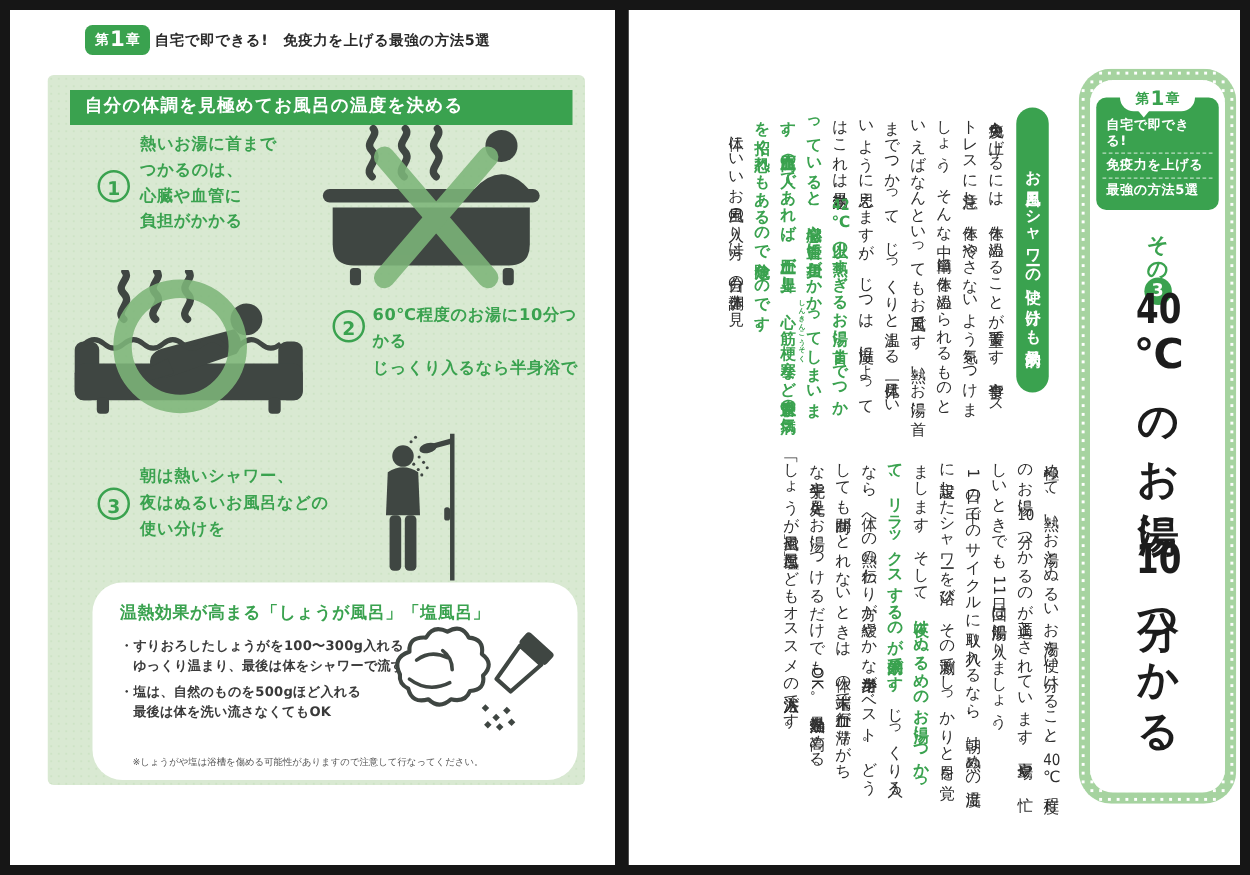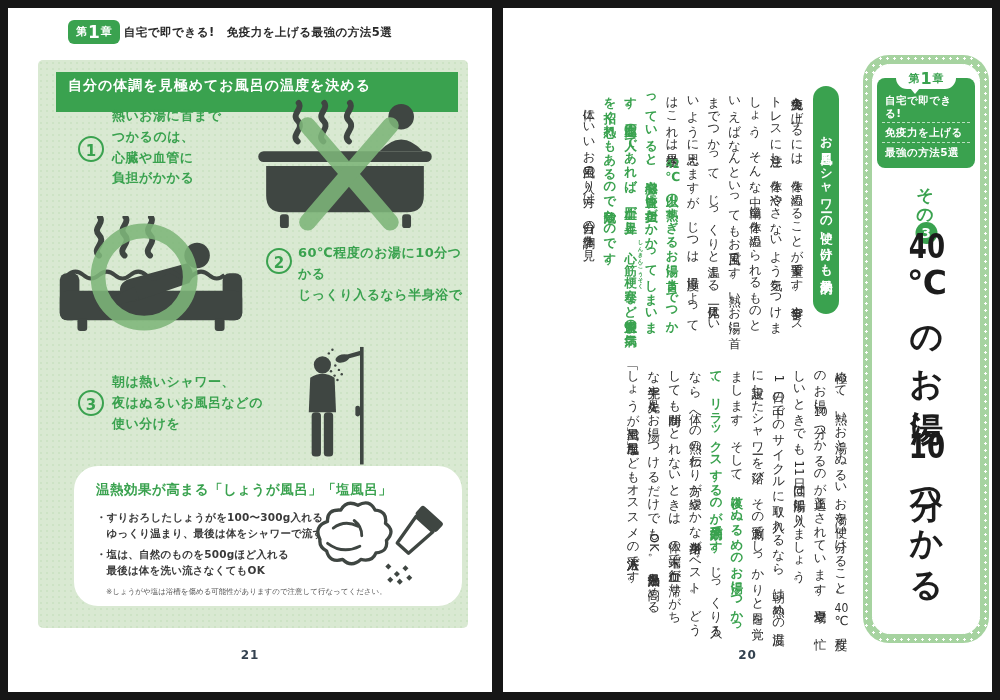--- a/index.html
+++ b/index.html
@@ -24,37 +24,37 @@
   .lp-header-title{margin-left:4px;font-size:11.5px;font-weight:bold;color:#2a2a2a;letter-spacing:.5px;}
 
   .panel{
     position:absolute;left:30px;top:52px;width:430px;height:568px;
     background-color:#d9e9d2;
     background-image:radial-gradient(#cde3c5 1px,transparent 1.1px);
     background-size:6px 6px;
     border-radius:5px;
   }
   .panel-heading{
-    position:absolute;left:18px;right:10px;top:12px;height:40px;
+    position:absolute;left:18px;right:10px;top:12px;height:28px;
     background:#3aa24f;color:#fff;font-weight:bold;font-size:14px;
     line-height:26px;padding-left:12px;letter-spacing:1px;
   }
   .step-num{
     position:absolute;width:26px;height:26px;border:2px solid #3aa24f;border-radius:50%;
     color:#3aa24f;font-weight:bold;font-size:15px;line-height:26px;text-align:center;
     box-sizing:border-box;background:transparent;
   }
   .step-text{
     position:absolute;color:#3aa24f;font-weight:bold;font-size:13px;line-height:1.6;
     white-space:pre-line;letter-spacing:.5px;
   }
   .illu{position:absolute;}
 
   .info-box{
-    position:absolute;left:36px;top:406px;width:388px;height:140px;
+    position:absolute;left:36px;top:406px;width:388px;height:158px;
     background:#fff;border-radius:24px;
   }
   .info-title{position:absolute;left:22px;top:15px;font-size:13.5px;font-weight:bold;color:#3aa24f;letter-spacing:.5px;}
   .info-bullets{position:absolute;left:22px;top:44px;width:245px;}
   .bullet{
     font-size:10.5px;font-weight:bold;color:#3a3a3a;line-height:1.48;
     white-space:pre-line;padding-left:1em;text-indent:-1em;margin-bottom:6px;letter-spacing:.2px;
   }
   .info-note{position:absolute;left:32px;bottom:9px;font-size:7.5px;color:#555;}
   .info-illu{position:absolute;right:12px;top:26px;}
@@ -235,21 +235,20 @@
           <rect x="104" y="78" width="4.5" height="4.5" transform="rotate(45 106 80)"></rect>
           <rect x="98" y="92" width="4.5" height="4.5" transform="rotate(45 100 94)"></rect>
           <rect x="108" y="88" width="4.5" height="4.5" transform="rotate(45 110 90)"></rect>
           <rect x="88" y="90" width="4.5" height="4.5" transform="rotate(45 90 92)"></rect>
         </g>
       </svg>
       <div class="info-note">※しょうがや塩は浴槽を傷める可能性がありますので注意して行なってください。</div>
     </div>
   </div>
 
-  <div class="page-num">21</div>
 </div>
 
 <div class="page page-right">
 
   <div class="subhead-bar">お風呂とシャワーの使い分けも効果的</div>
 
   <div class="body-block body-top"><span class="">免疫力を上げるには、体を温めることが重要です。食事やストレスに注意し、体を冷やさないよう気をつけましょう。そんな中、簡単に体を温められるものといえばなんといってもお風呂です。熱いお湯に首までつかって、じっくりと温まる、一見体にいいように思えますが、じつは、温度によってはこれは逆効果。</span><span class="grn"><span class="tcy">42</span>℃以上の熱すぎるお湯に首までつかっていると、心臓や血管に負担がかかってしまいます。高血圧の人であれば、血圧が上昇し、</span><span class="grn"><ruby>心筋梗塞<rt>しんきんこうそく</rt></ruby></span><span class="grn">など血管系の病気を招く恐れもあるので危険なのです。</span><span class=""><br>　体にいいお風呂の入り方は、自分の体調を見</span></div>
   <div class="body-block body-bottom"><span class="">極めて、熱いお湯とぬるいお湯を使い分けること。<span class="tcy">40</span>℃程度のお湯に<span class="tcy">10</span>分つかるのが適正とされています。夏場や、忙しいときでも、1日1回は湯船に入りましょう。<br>　1日の中でのサイクルに取り入れるなら、朝は熱めの温度に設定したシャワーを浴び、その刺激でしっかりと目を覚まします。そして、</span><span class="grn">夜はぬるめのお湯につかって、リラックスするのが効果的です。</span><span class="">じっくり入るなら、体への熱の伝わり方が緩やかな半身浴がベスト。どうしても時間がとれないときは、体の末端で血行が滞りがちな手先や足先をお湯につけるだけでもOK。温熱効果を高める、「しょうが風呂」や「塩風呂」などもオススメの入浴方法です。</span></div>
 
   <div class="title-frame">
@@ -265,14 +264,13 @@
         <div class="chapter-line">最強の方法5選</div>
       </div>
       <div class="series">
         <span class="series-label">その</span>
         <span class="series-circle">3</span>
       </div>
       <div class="big-title"><span class="tcy">40</span>℃のお湯に<span class="tcy">10</span>分つかる</div>
     </div>
   </div>
 
-  <div class="page-num">20</div>
 </div>
 
 </body></html>

